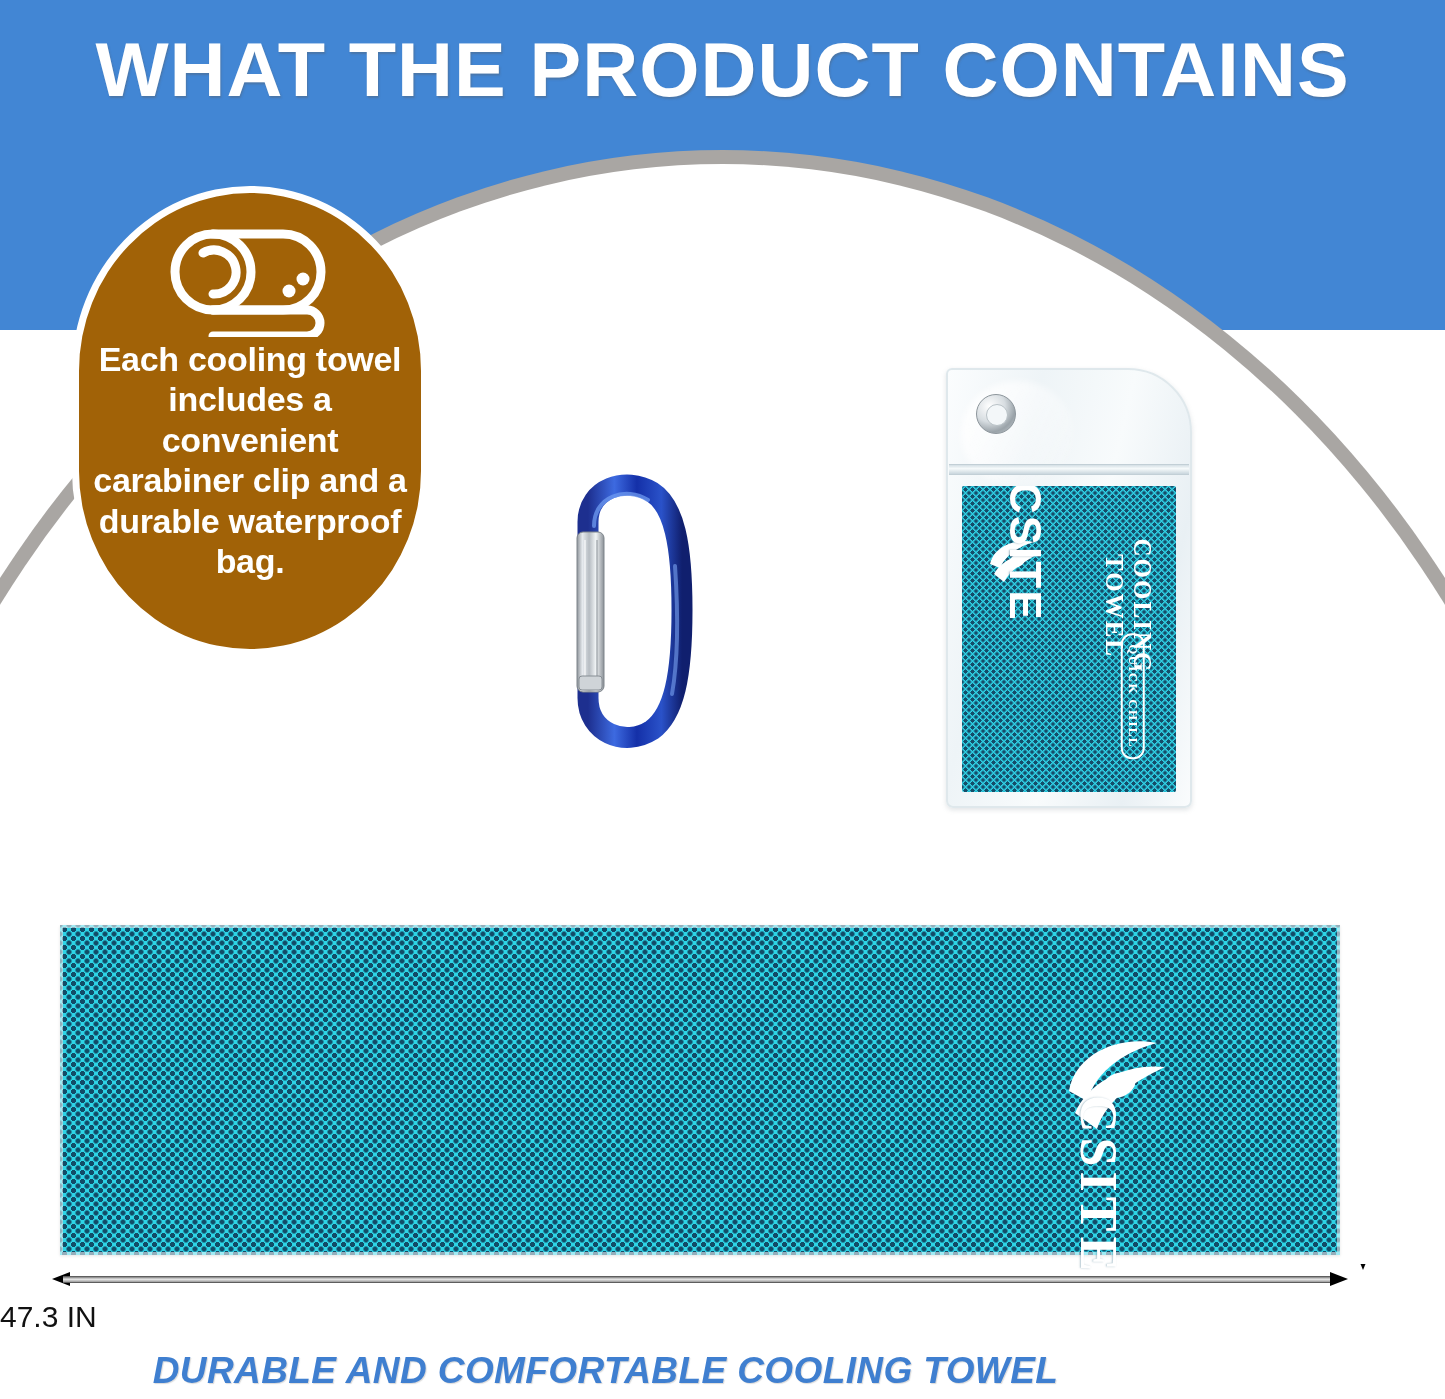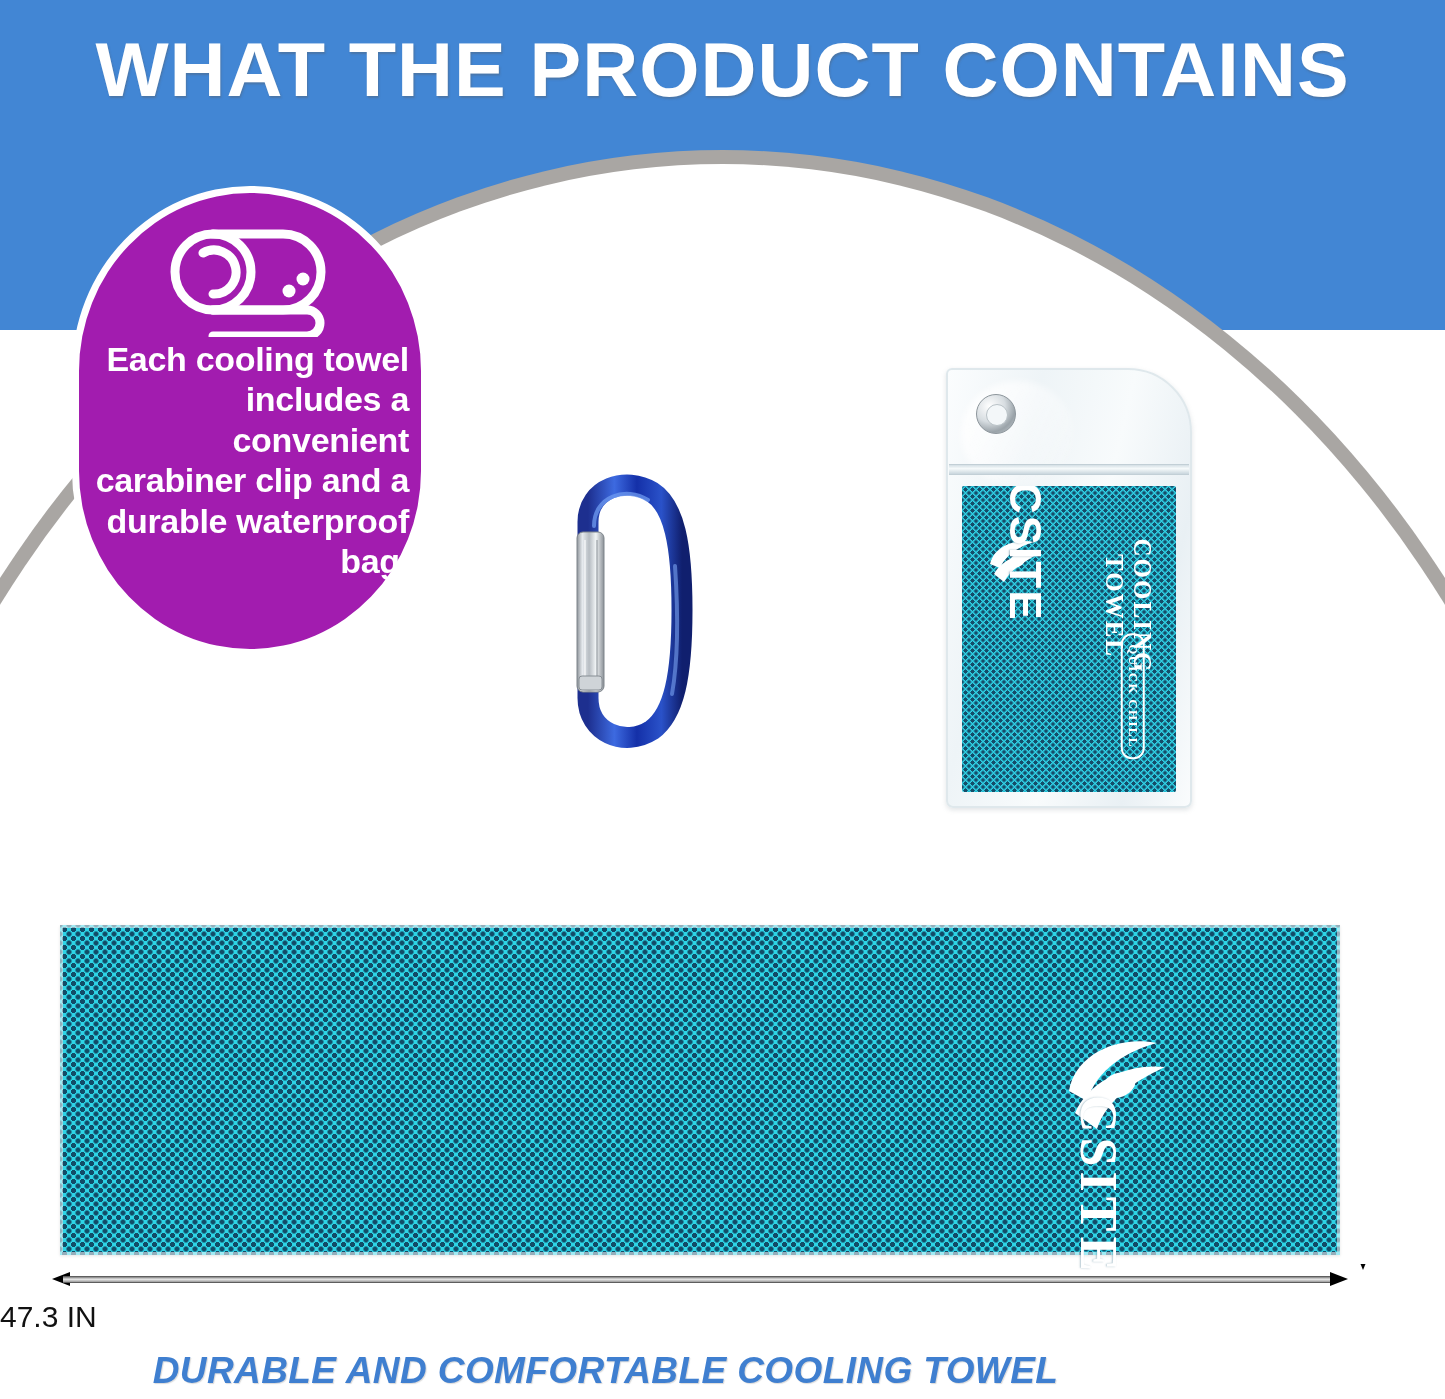--- a/index.html
+++ b/index.html
@@ -43,26 +43,26 @@
     transform:scaleX(1.02);
     text-shadow:1px 2px 2px rgba(90,90,90,.35);
     z-index:6;
     white-space:nowrap;
   }
 
   
   .badge{
     position:absolute;left:72px;top:186px;
     width:356px;height:470px;
-    background:#a21caf;
+    background:#a16207;
     border:7px solid #ffffff;
     border-radius:178px / 185px;
     box-sizing:border-box;
     z-index:8;
-    text-align:right;
+    text-align:center;
   }
   .badge-icon{
     position:absolute;left:50%;top:24px;transform:translateX(-50%);
     width:190px;height:120px;
   }
   .badge-text{
     position:absolute;left:12px;right:12px;top:146px;
     color:#ffffff;
     font-size:34px;
     font-weight:bold;

